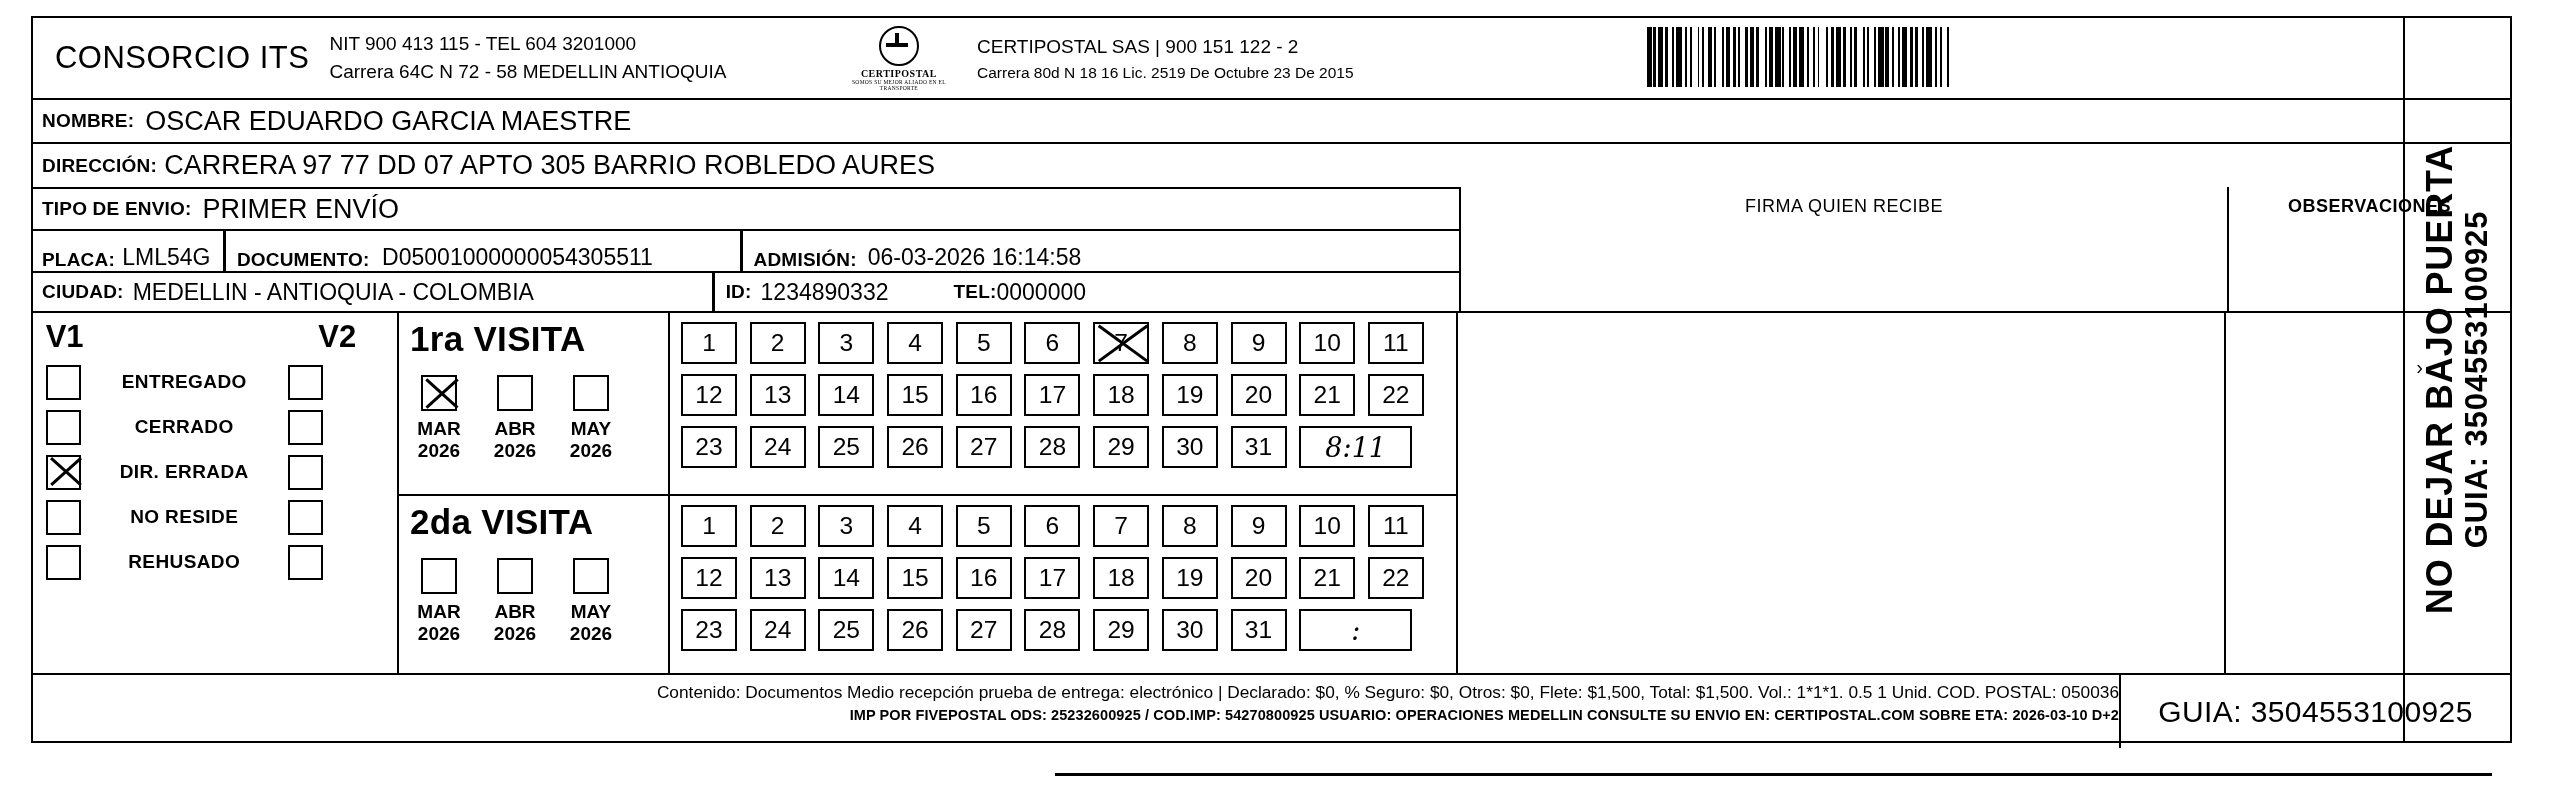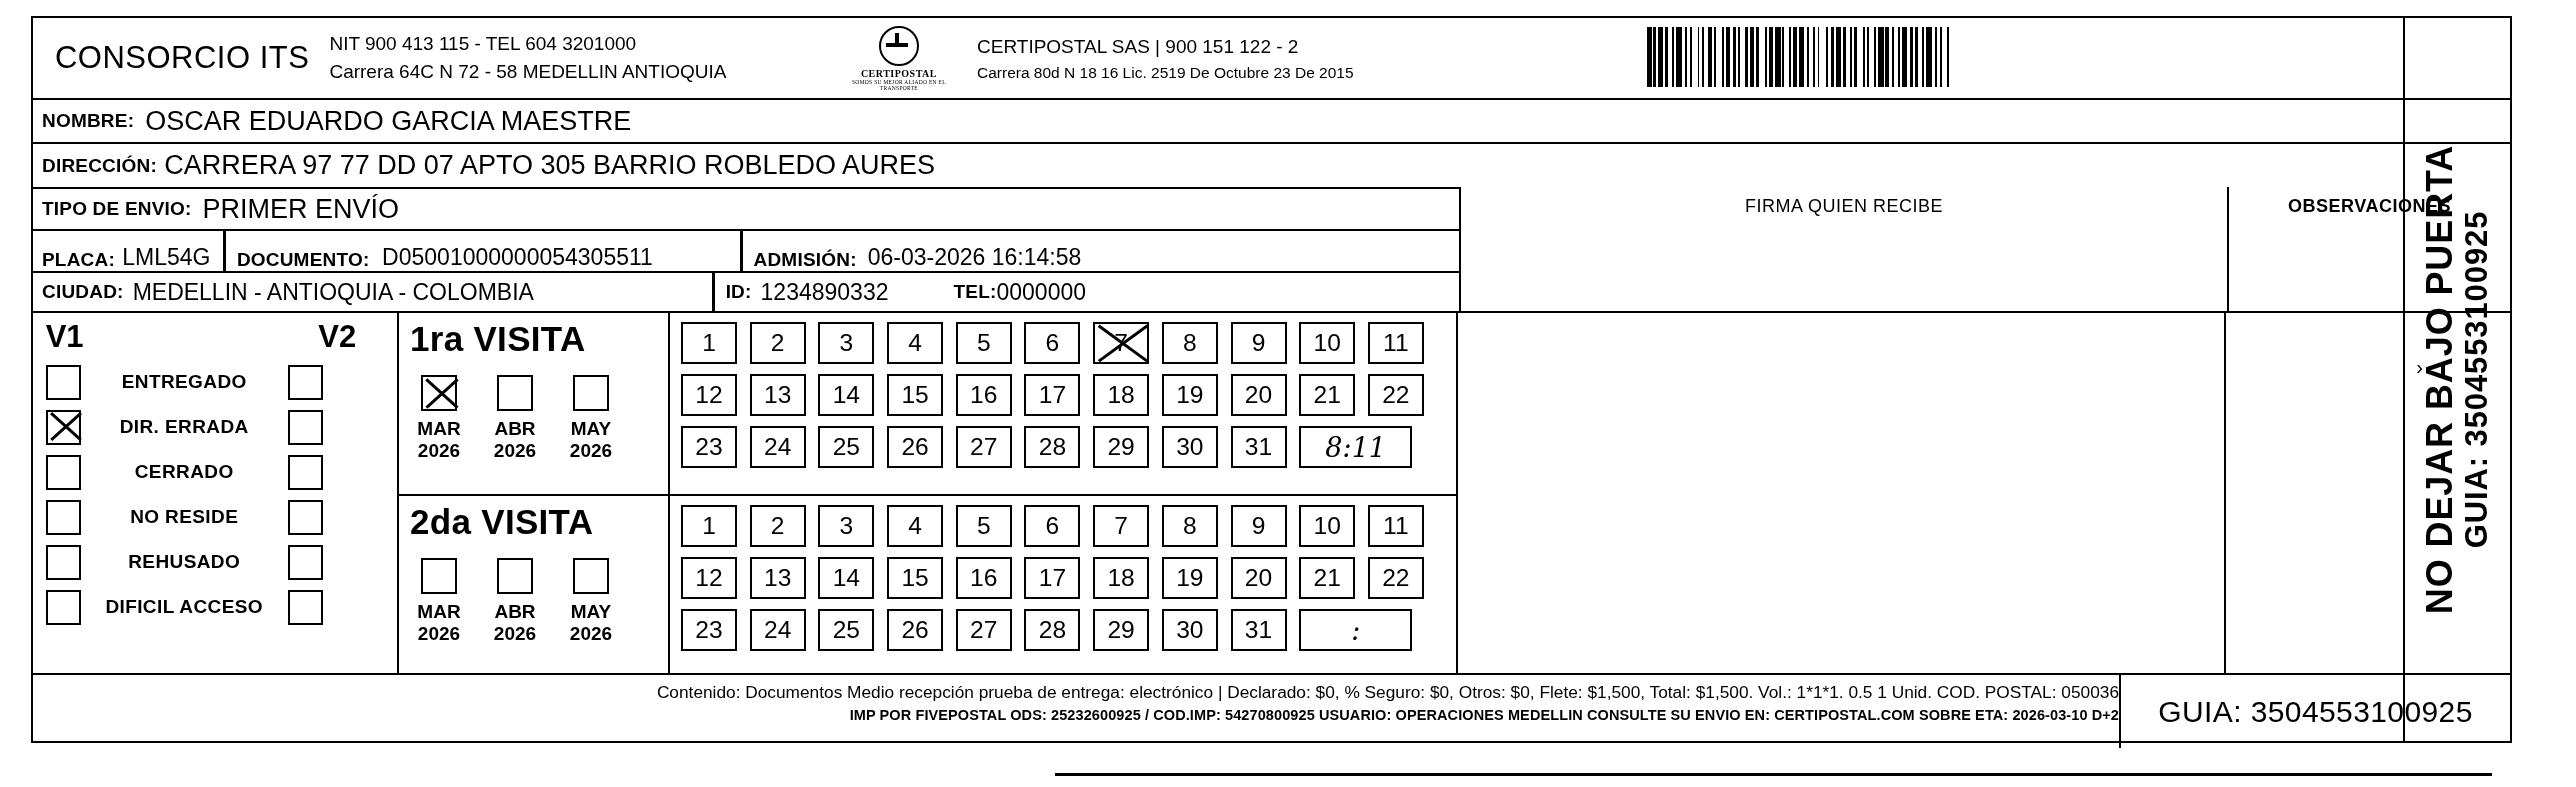--- a/index.html
+++ b/index.html
@@ -405,42 +405,37 @@
           <span class="v1">V1</span>
           <span style="width:207px"></span>
           <span class="v2">V2</span>
         </div>
       <div class="statusrow">
             <div class="chk"></div>
             <div class="stxt">ENTREGADO</div>
             <div class="chk"></div>
           </div>
           <div class="statusrow">
+            <div class="chk"></div>
+            <div class="stxt">CERRADO</div>
+            <div class="chk"></div>
+          </div>
+          <div class="statusrow">
             <div class="chk x"></div>
             <div class="stxt">DIR. ERRADA</div>
             <div class="chk"></div>
           </div>
           <div class="statusrow">
             <div class="chk"></div>
-            <div class="stxt">CERRADO</div>
+            <div class="stxt">NO RESIDE</div>
             <div class="chk"></div>
           </div>
           <div class="statusrow">
             <div class="chk"></div>
-            <div class="stxt">NO RESIDE</div>
-            <div class="chk"></div>
-          </div>
-          <div class="statusrow">
-            <div class="chk"></div>
             <div class="stxt">REHUSADO</div>
-            <div class="chk"></div>
-          </div>
-          <div class="statusrow">
-            <div class="chk"></div>
-            <div class="stxt">DIFICIL ACCESO</div>
             <div class="chk"></div>
           </div>
         </div>
 
       <div class="visitcol" id="visitcol">
           <div class="vblock">
             <div class="vtitle">1ra VISITA</div>
             <div class="months">
               <div class="month">
                 <div class="mchk x"></div>

